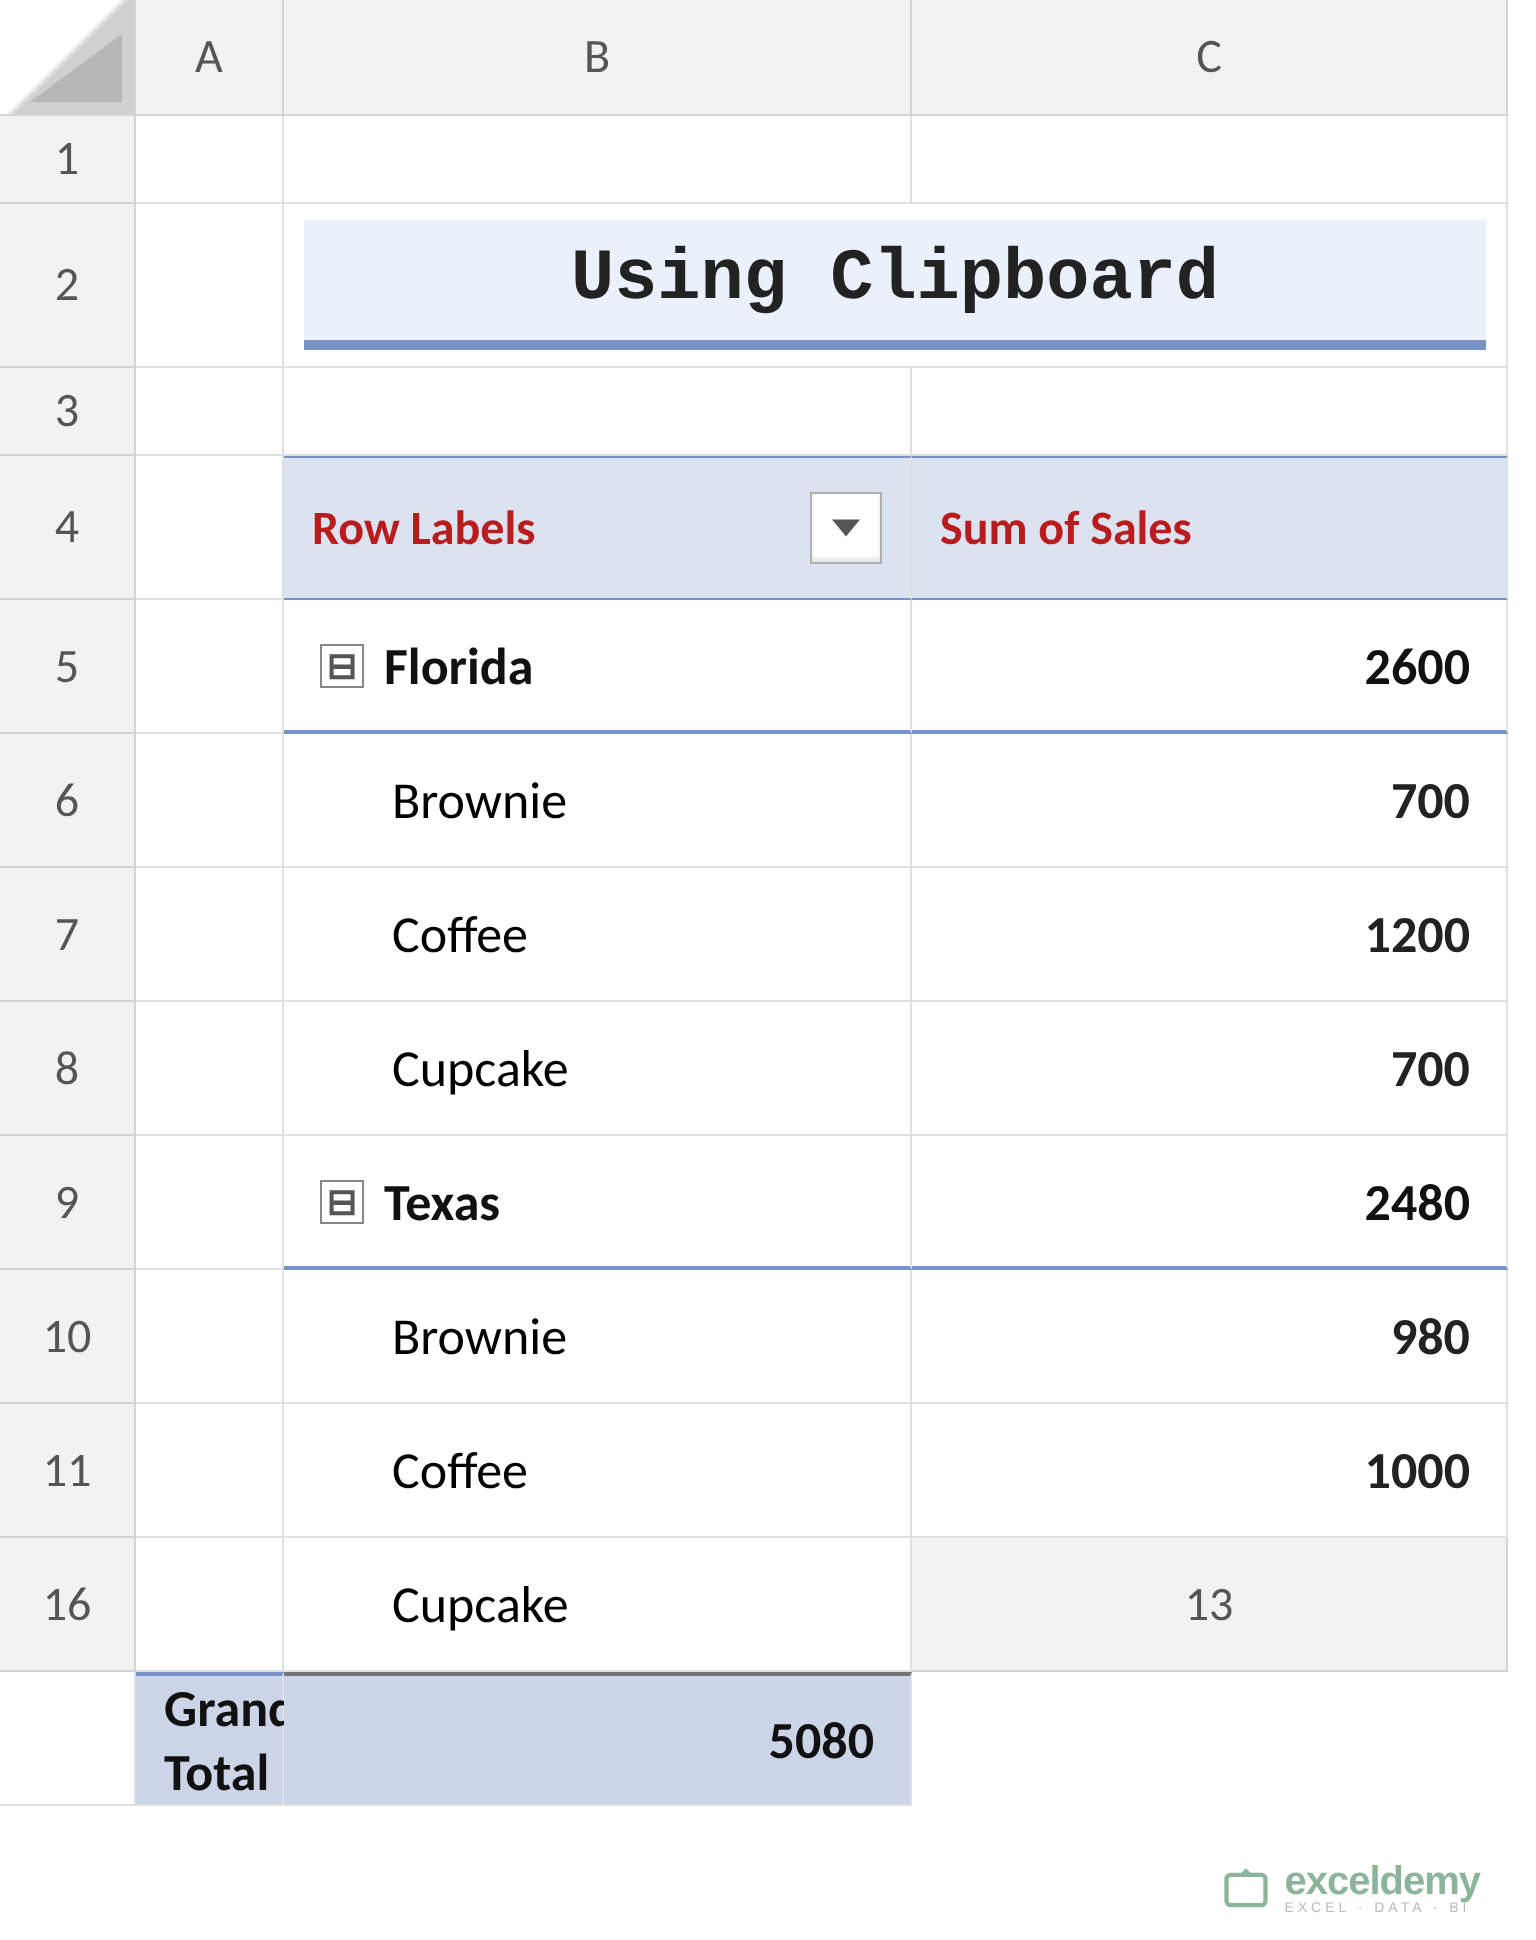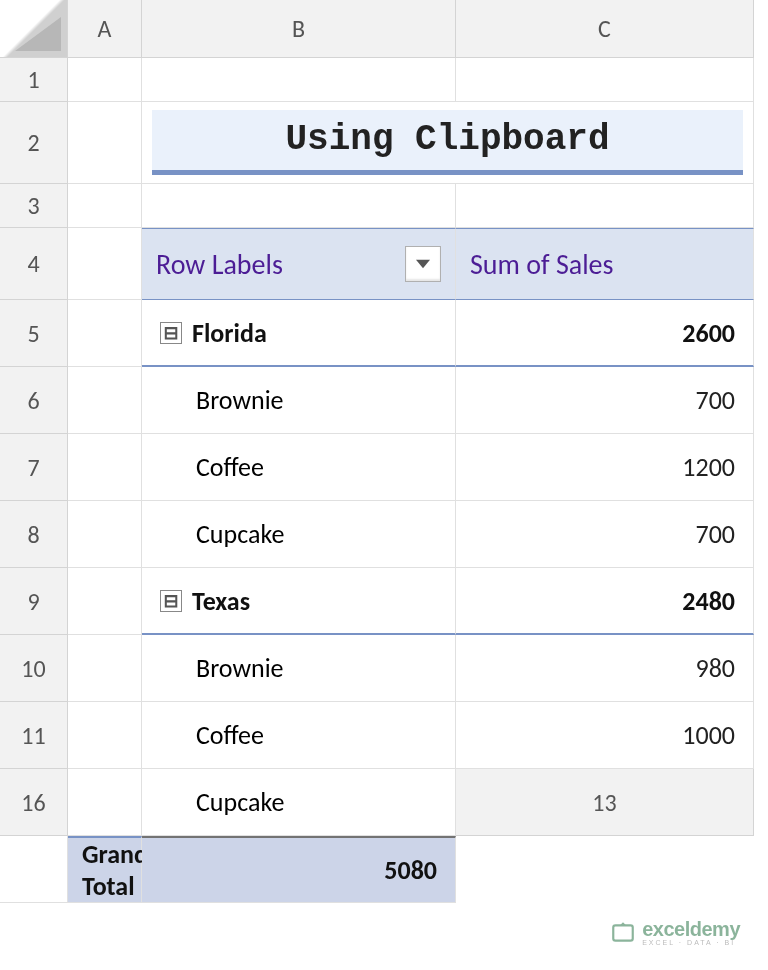--- a/index.html
+++ b/index.html
@@ -82,26 +82,26 @@
     font-size: 36px;
     font-weight: 700;
     color: #222;
     font-family: Liberation Mono, monospace;
   }
   
   .th-cell {
     background: #dbe3f1;
     border-top: 1px solid #7892c5;
     border-bottom: 1px solid #7892c5;
-    font-weight: 400;
-    font-size: 28px;
+    font-weight: 700;
+    font-size: 24px;
     padding: 0 14px;
     display: flex;
     align-items: center;
-    color: #4c1d95;
+    color: #b91c1c;
   }
   .th-cell .dropdown-btn {
     margin-left: auto;
     width: 36px;
     height: 36px;
     background: #fff;
     border: 1px solid #b0b0b0;
     display: flex;
     align-items: center;
     justify-content: center;
@@ -146,20 +146,21 @@
     padding: 0 14px 0 54px;
     color: #000000;
   }
   .detail-val {
     display: flex;
     align-items: center;
     justify-content: flex-end;
     font-size: 26px;
     padding: 0 18px;
     color: #222;
+    font-weight: bold;
   }
   .total-row {
     background: #ccd4e8;
     border-top: 2px solid #7892c5;
     display: flex;
     align-items: center;
     font-weight: 700;
     font-size: 26px;
     padding: 0 14px;
     color: #111;
@@ -173,21 +174,21 @@
     font-weight: 700;
     font-size: 26px;
     padding: 0 18px;
     color: #111;
   }
   .empty-cell {
     background: #fff;
   }
   .watermark {
     position: absolute;
-    bottom: 24px;
+    bottom: 12px;
     right: 28px;
     display: flex;
     align-items: center;
     gap: 6px;
     opacity: 0.5;
     font-family: Arial, sans-serif;
   }
   .watermark .wm-icon {
     width: 26px; height: 26px;
   }

